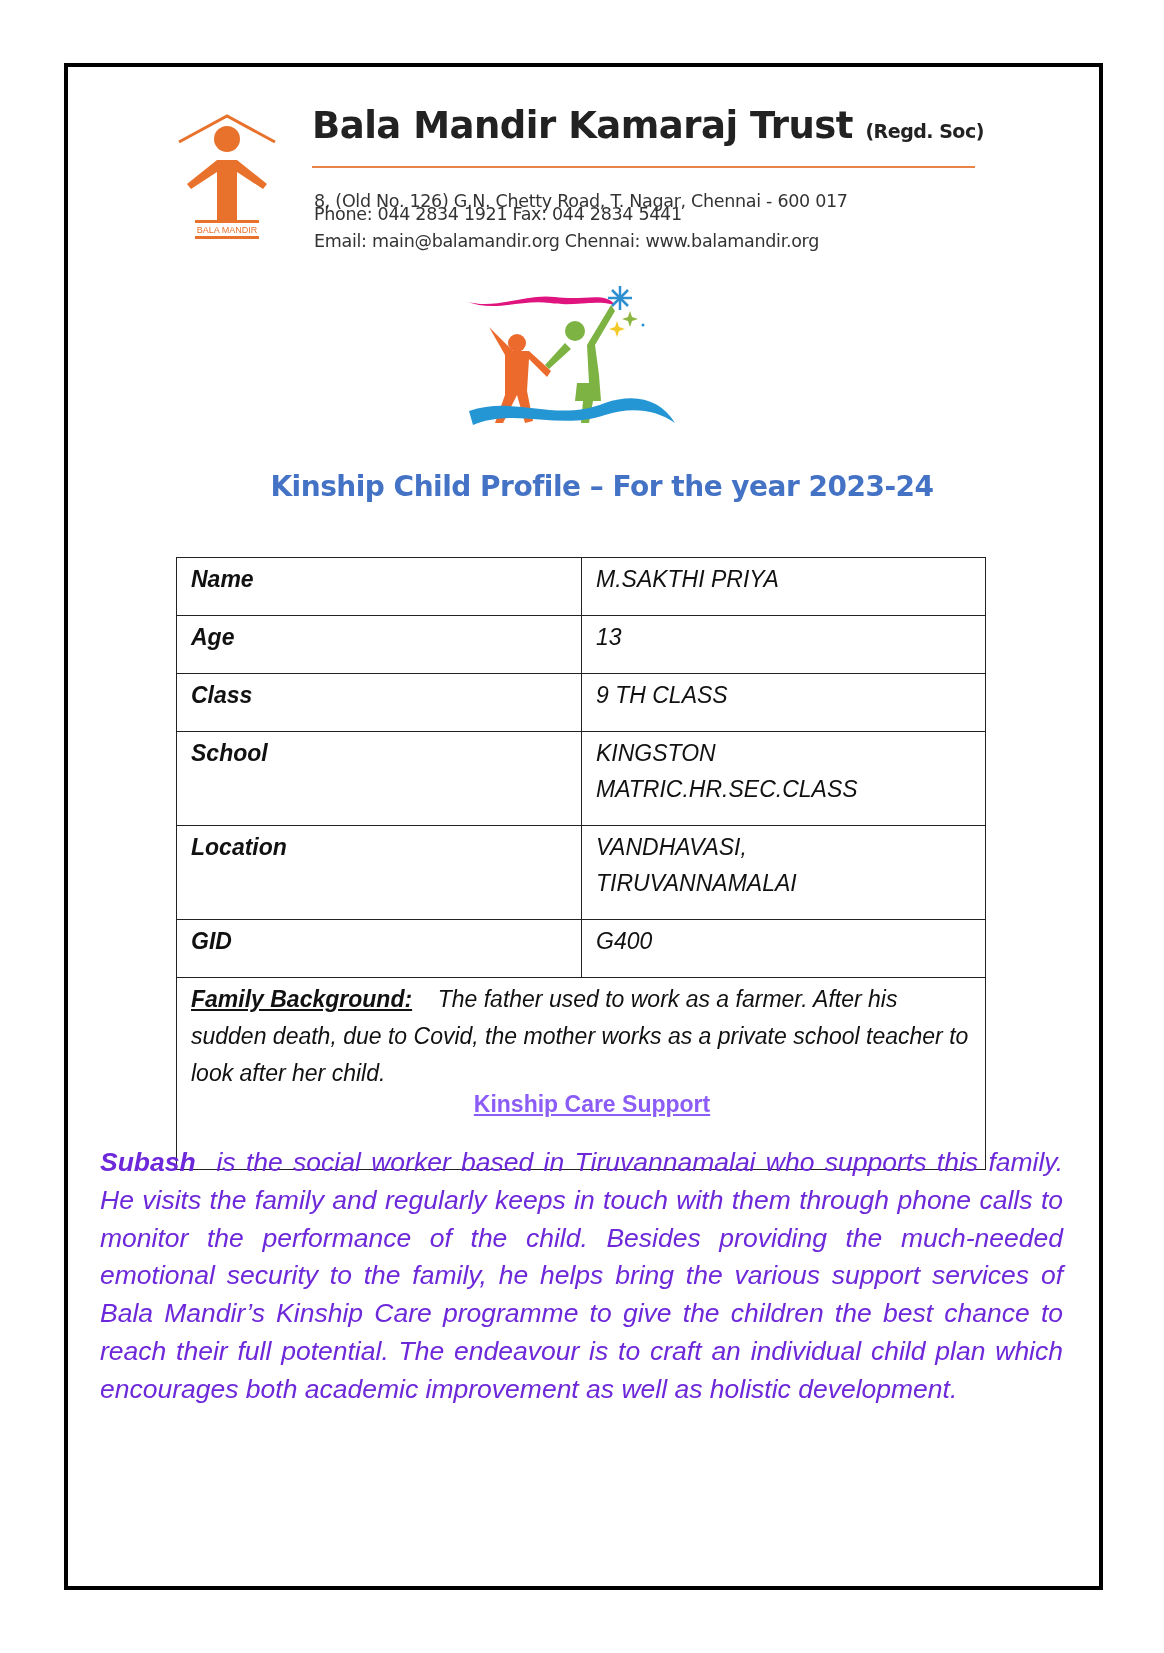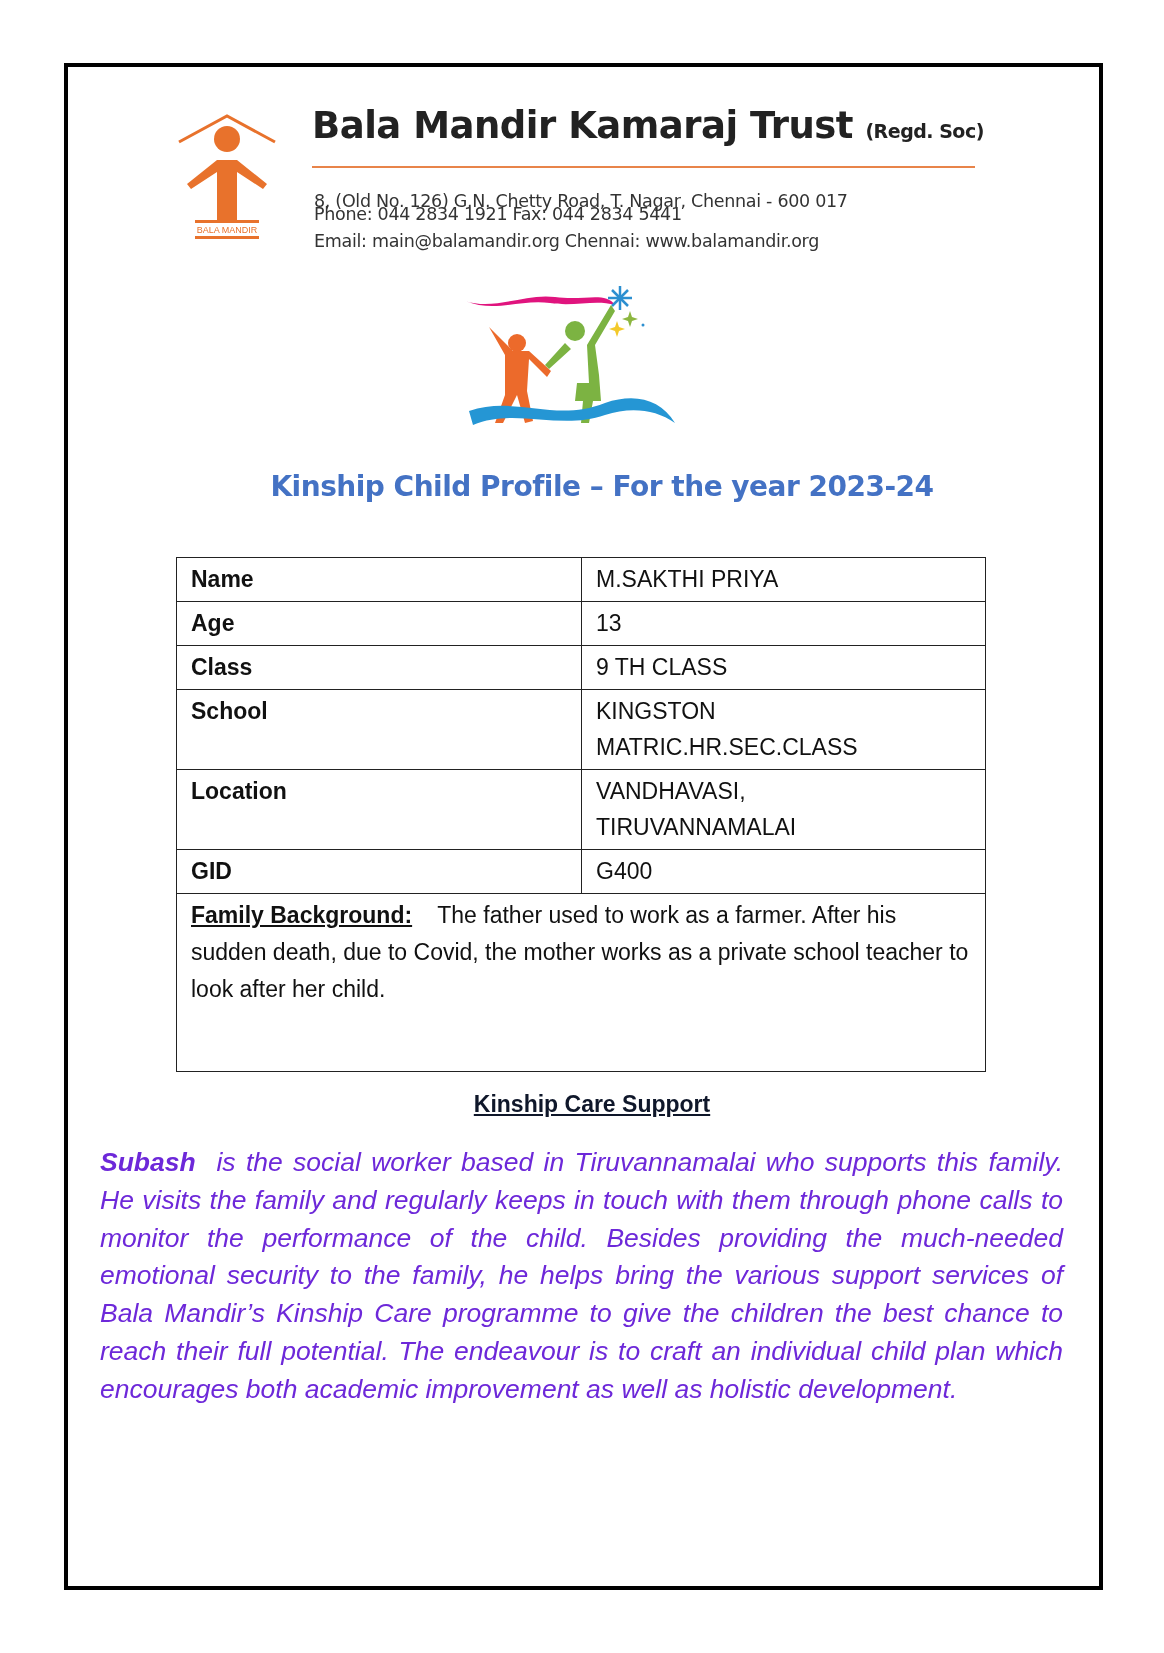--- a/index.html
+++ b/index.html
@@ -7,25 +7,25 @@
     .frame { position: absolute; left: 64px; top: 63px; width: 1031px; height: 1519px; border: 4px solid #000; box-sizing: content-box; }
     .logo { position: absolute; left: 177px; top: 112px; width: 100px; height: 140px; }
     .org-name { position: absolute; left: 312px; top: 104px; font-family: "DejaVu Sans", sans-serif; font-weight: bold; font-size: 37px; color: #222; letter-spacing: -0.5px; white-space: nowrap; }
     .org-name .regd { font-size: 19px; font-weight: bold; }
     .org-rule { position: absolute; left: 312px; top: 166px; width: 663px; height: 2px; background: #e8844a; }
     .org-line { position: absolute; left: 314px; font-family: "DejaVu Sans", sans-serif; font-size: 17.5px; color: #333; white-space: nowrap; letter-spacing: -0.3px; }
     .addr { top: 170px; margin-top: 21px; } .phone { top: 204px; } .email { top: 231px; }
     .kids { position: absolute; left: 465px; top: 283px; width: 230px; height: 160px; }
     .title { position: absolute; left: 0; right: 0; top: 470px; text-align: center; font-family: "DejaVu Sans", sans-serif; font-weight: bold; font-size: 28px; color: #4472c4; letter-spacing: -0.5px; margin-left: 40px; }
     table.profile { position: absolute; left: 176px; top: 557px; width: 810px; border-collapse: collapse; font-family: "Liberation Sans", sans-serif; font-size: 23px; }
-    table.profile td { border: 1.5px solid #222; padding: 3px 14px 4px 14px; vertical-align: top; line-height: 36px; }
+    table.profile td { border: 1.5px solid #222; padding: 3px 14px 18px 14px; vertical-align: top; line-height: 36px; font-style: italic; }
     table.profile td.label { width: 376px; font-weight: bold; }
     table.profile td.fb { height: 170px; line-height: 37px; }
     .fb-label { font-weight: bold; text-decoration: underline; }
-    .support-heading { position: absolute; left: 0; right: 0; top: 1091px; text-align: center; font-family: "Liberation Sans", sans-serif; font-weight: bold; font-size: 23px; text-decoration: underline; color: #0f172a; padding-left: 20px; }
+    .support-heading { position: absolute; left: 0; right: 0; top: 1091px; text-align: center; font-family: "Liberation Sans", sans-serif; font-weight: bold; font-size: 23px; text-decoration: underline; color: #8b5cf6; padding-left: 20px; }
     .support-text { position: absolute; left: 100px; width: 963px; top: 1144px; font-family: "Liberation Sans", sans-serif; font-style: italic; font-size: 26.5px; line-height: 37.8px; text-align: justify; color: #6d28d9; }
     .support-text .name { font-weight: bold; }
   </style>
 </head>
 <body>
 
 <div class="frame"></div>
 
 <svg class="logo" viewBox="0 0 100 140">
   <polyline points="2,30 50,4 98,30" fill="none" stroke="#e8722c" stroke-width="3"></polyline>

